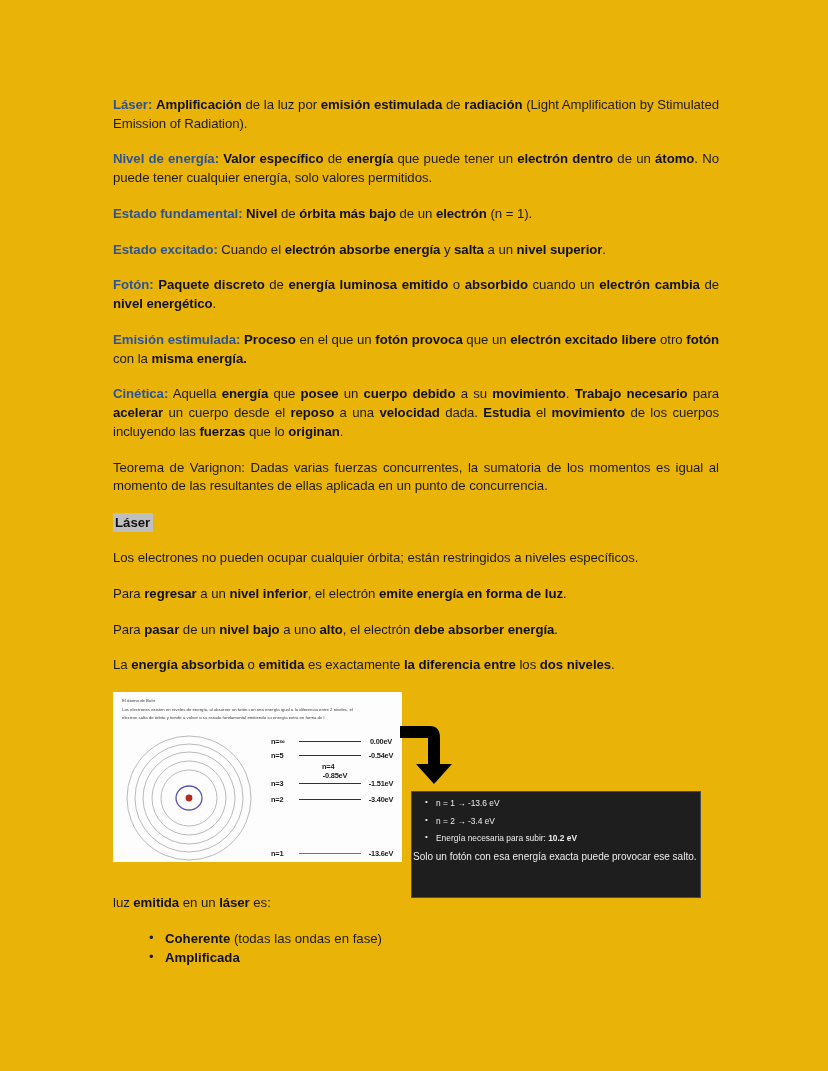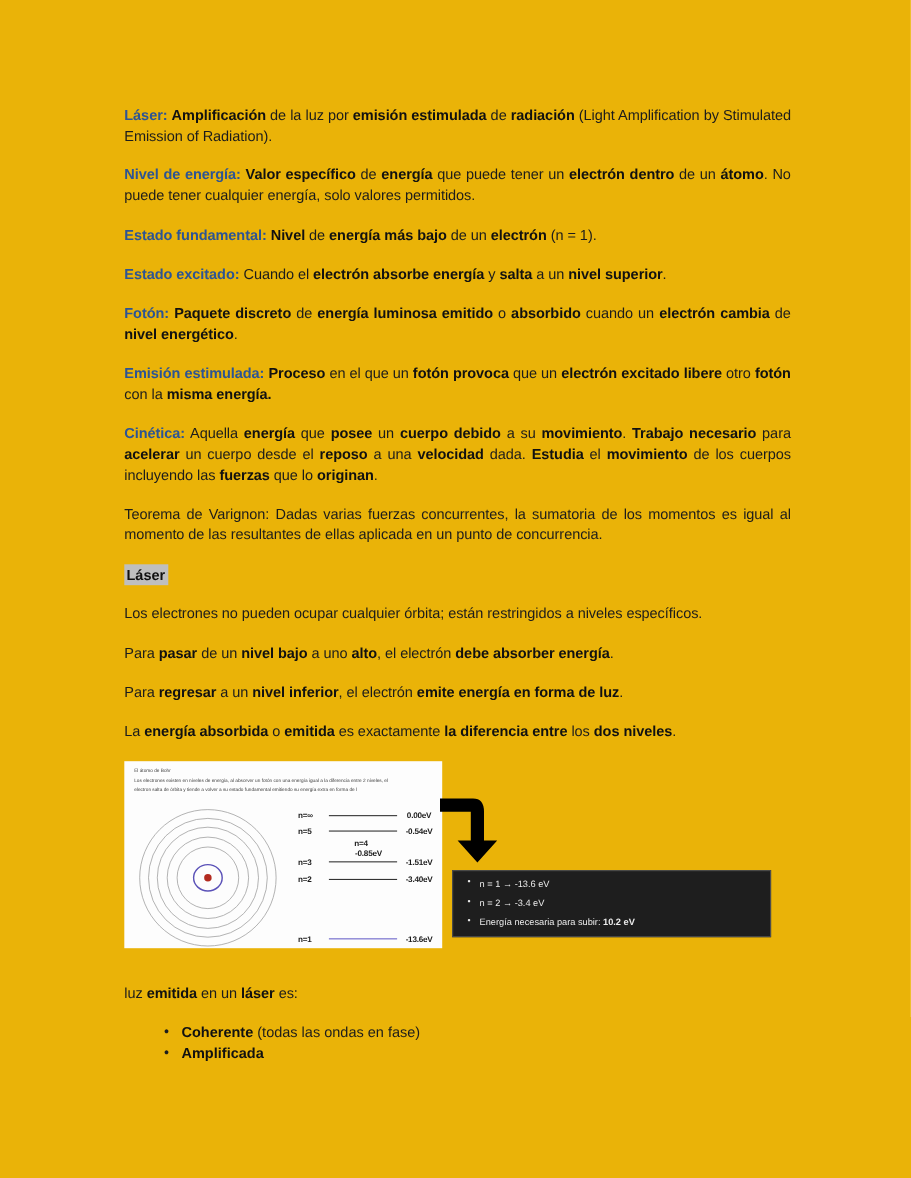--- a/index.html
+++ b/index.html
@@ -115,21 +115,21 @@
     position: absolute;
     left: 287px;
     top: 28px;
   }
   
   .callout {
     position: absolute;
     left: 298px;
     top: 99px;
     width: 290px;
-    height: 61px;
+    height: 107px;
     background: #1e1e1e;
     border: 1px solid #4d4d4d;
     color: #f0f0f0;
     padding: 7px 0 0 0;
     overflow: hidden;
   }
   .callout ul {
     margin: 0;
     padding: 0 0 0 24px;
     list-style: none;
@@ -181,36 +181,36 @@
 </style>
 </head>
 <body>
 
 <div class="page">
   <div class="content">
 
     <div id="definitions-container">
         <p class="para"><span class="lbl">Láser:</span><span> </span><span class="b">Amplificación</span><span> de la luz por </span><span class="b">emisión estimulada</span><span> de </span><span class="b">radiación</span><span> (Light Amplification by Stimulated Emission of Radiation).</span></p>
         <p class="para"><span class="lbl">Nivel de energía:</span><span> </span><span class="b">Valor específico</span><span> de </span><span class="b">energía</span><span> que puede tener un </span><span class="b">electrón dentro</span><span> de un </span><span class="b">átomo</span><span>. No puede tener cualquier energía, solo valores permitidos.</span></p>
-        <p class="para"><span class="lbl">Estado fundamental:</span><span> </span><span class="b">Nivel</span><span> de </span><span class="b">energía más bajo</span><span> de un </span><span class="b">electrón</span><span> (n = 1).</span></p>
+        <p class="para"><span class="lbl">Estado fundamental:</span><span> </span><span class="b">Nivel</span><span> de </span><span class="b">órbita más bajo</span><span> de un </span><span class="b">electrón</span><span> (n = 1).</span></p>
         <p class="para"><span class="lbl">Estado excitado:</span><span> Cuando el </span><span class="b">electrón absorbe energía</span><span> y </span><span class="b">salta</span><span> a un </span><span class="b">nivel superior</span><span>.</span></p>
         <p class="para"><span class="lbl">Fotón:</span><span> </span><span class="b">Paquete discreto</span><span> de </span><span class="b">energía luminosa emitido</span><span> o </span><span class="b">absorbido</span><span> cuando un </span><span class="b">electrón cambia</span><span> de </span><span class="b">nivel energético</span><span>.</span></p>
         <p class="para"><span class="lbl">Emisión estimulada:</span><span> </span><span class="b">Proceso</span><span> en el que un </span><span class="b">fotón provoca</span><span> que un </span><span class="b">electrón excitado libere</span><span> otro </span><span class="b">fotón</span><span> con la </span><span class="b">misma energía.</span></p>
         <p class="para"><span class="lbl">Cinética:</span><span> Aquella </span><span class="b">energía</span><span> que </span><span class="b">posee</span><span> un </span><span class="b">cuerpo debido</span><span> a su </span><span class="b">movimiento</span><span>. </span><span class="b">Trabajo necesario</span><span> para </span><span class="b">acelerar</span><span> un cuerpo desde el </span><span class="b">reposo</span><span> a una </span><span class="b">velocidad</span><span> dada. </span><span class="b">Estudia</span><span> el </span><span class="b">movimiento</span><span> de los cuerpos incluyendo las </span><span class="b">fuerzas</span><span> que lo </span><span class="b">originan</span><span>.</span></p>
         <p class="para"><span>Teorema de Varignon: Dadas varias fuerzas concurrentes, la sumatoria de los momentos es igual al momento de las resultantes de ellas aplicada en un punto de concurrencia.</span></p>
       </div>
 
     <div class="heading-wrap">
       <span class="heading-hl">Láser</span>
     </div>
 
     <div id="laser-paragraphs">
         <p class="para"><span>Los electrones no pueden ocupar cualquier órbita; están restringidos a niveles específicos.</span></p>
+        <p class="para"><span>Para </span><span class="b">regresar</span><span> a un </span><span class="b">nivel inferior</span><span>, el electrón </span><span class="b">emite energía en forma de luz</span><span>.</span></p>
         <p class="para"><span>Para </span><span class="b">pasar</span><span> de un </span><span class="b">nivel bajo</span><span> a uno </span><span class="b">alto</span><span>, el electrón </span><span class="b">debe absorber energía</span><span>.</span></p>
-        <p class="para"><span>Para </span><span class="b">regresar</span><span> a un </span><span class="b">nivel inferior</span><span>, el electrón </span><span class="b">emite energía en forma de luz</span><span>.</span></p>
         <p class="para"><span>La </span><span class="b">energía absorbida</span><span> o </span><span class="b">emitida</span><span> es exactamente </span><span class="b">la diferencia entre</span><span> los </span><span class="b">dos niveles</span><span>.</span></p>
       </div>
 
     <div class="fig">
 
       <div class="bohr-img">
         <div class="bohr-title">El átomo de Bohr</div>
         <div class="bohr-desc">Los electrones existen en niveles de energía, al absorver un fotón con una energía igual a la diferencia entre 2 niveles, el electron salta de órbita y tiende a volver a su estado fundamental emitiendo su energía extra en forma de l</div>
 
         <svg class="orbits" viewBox="0 0 145 128">

